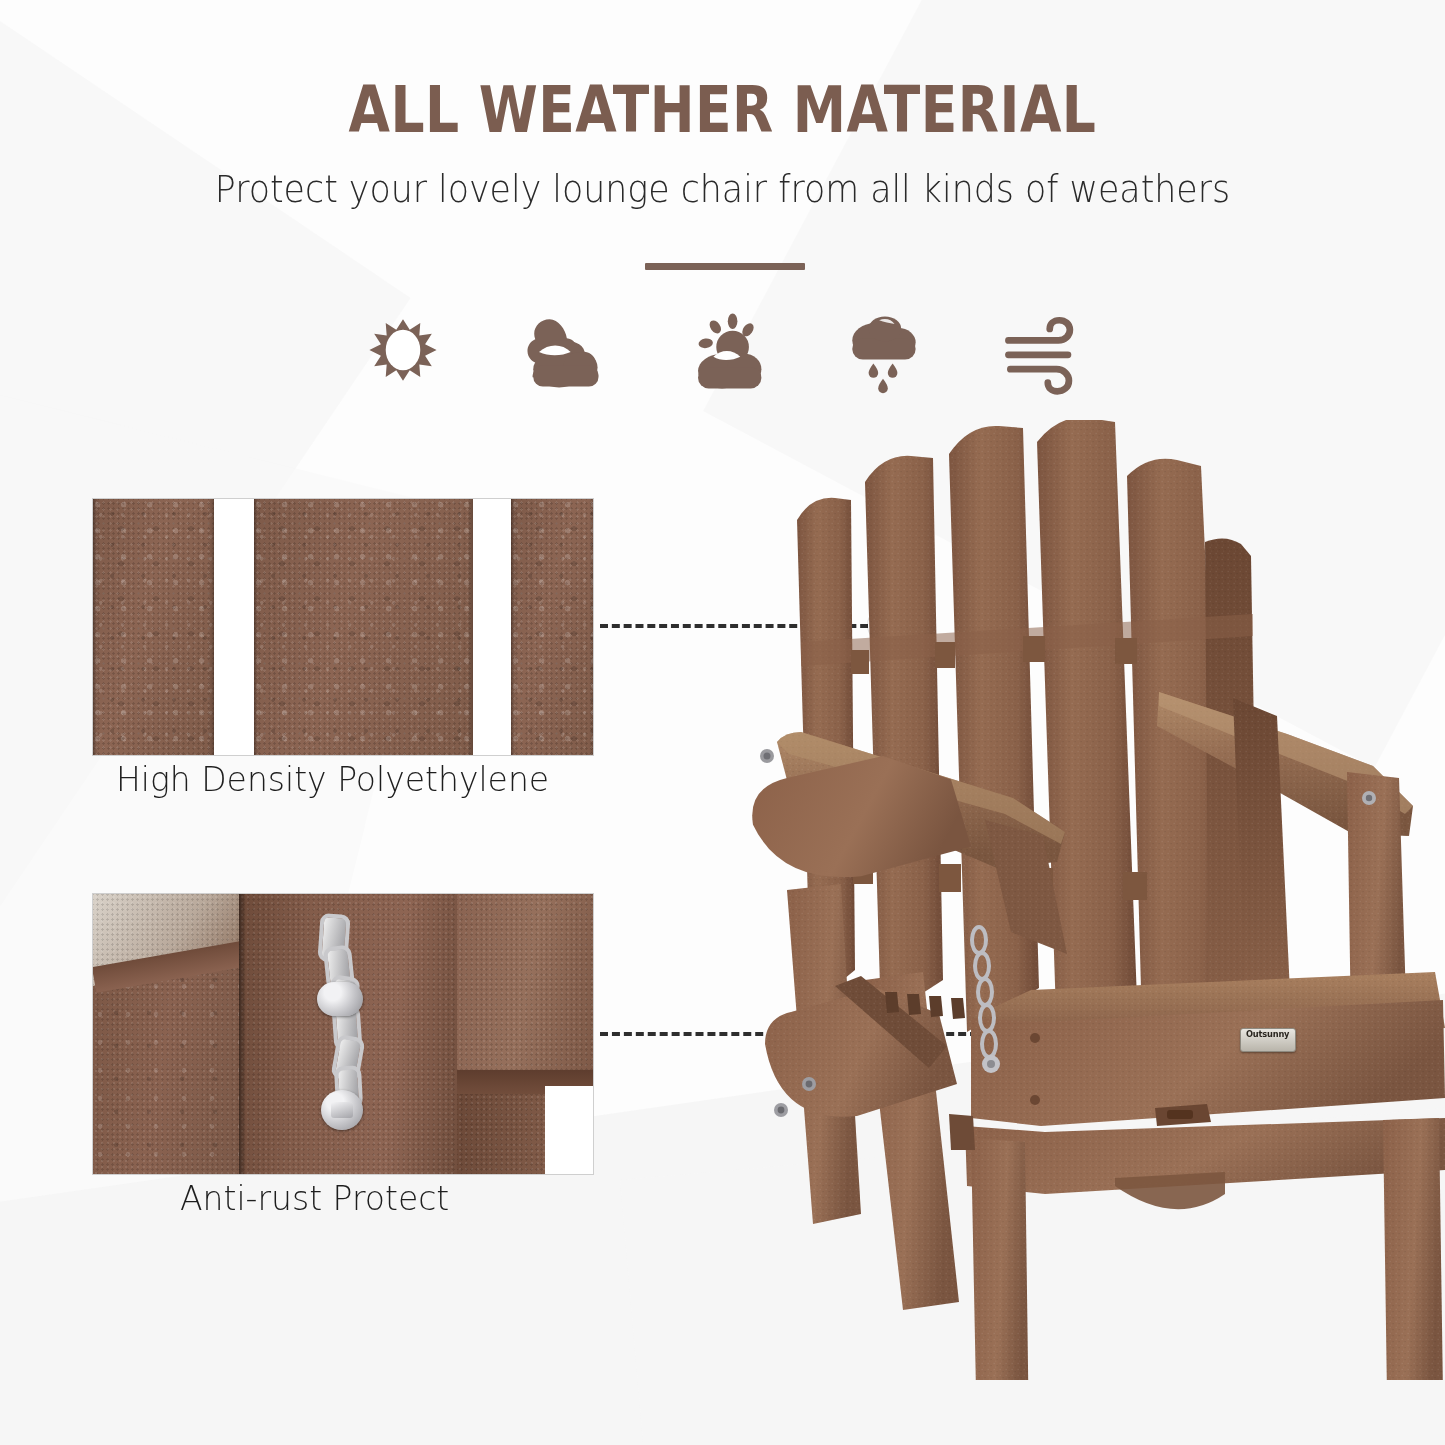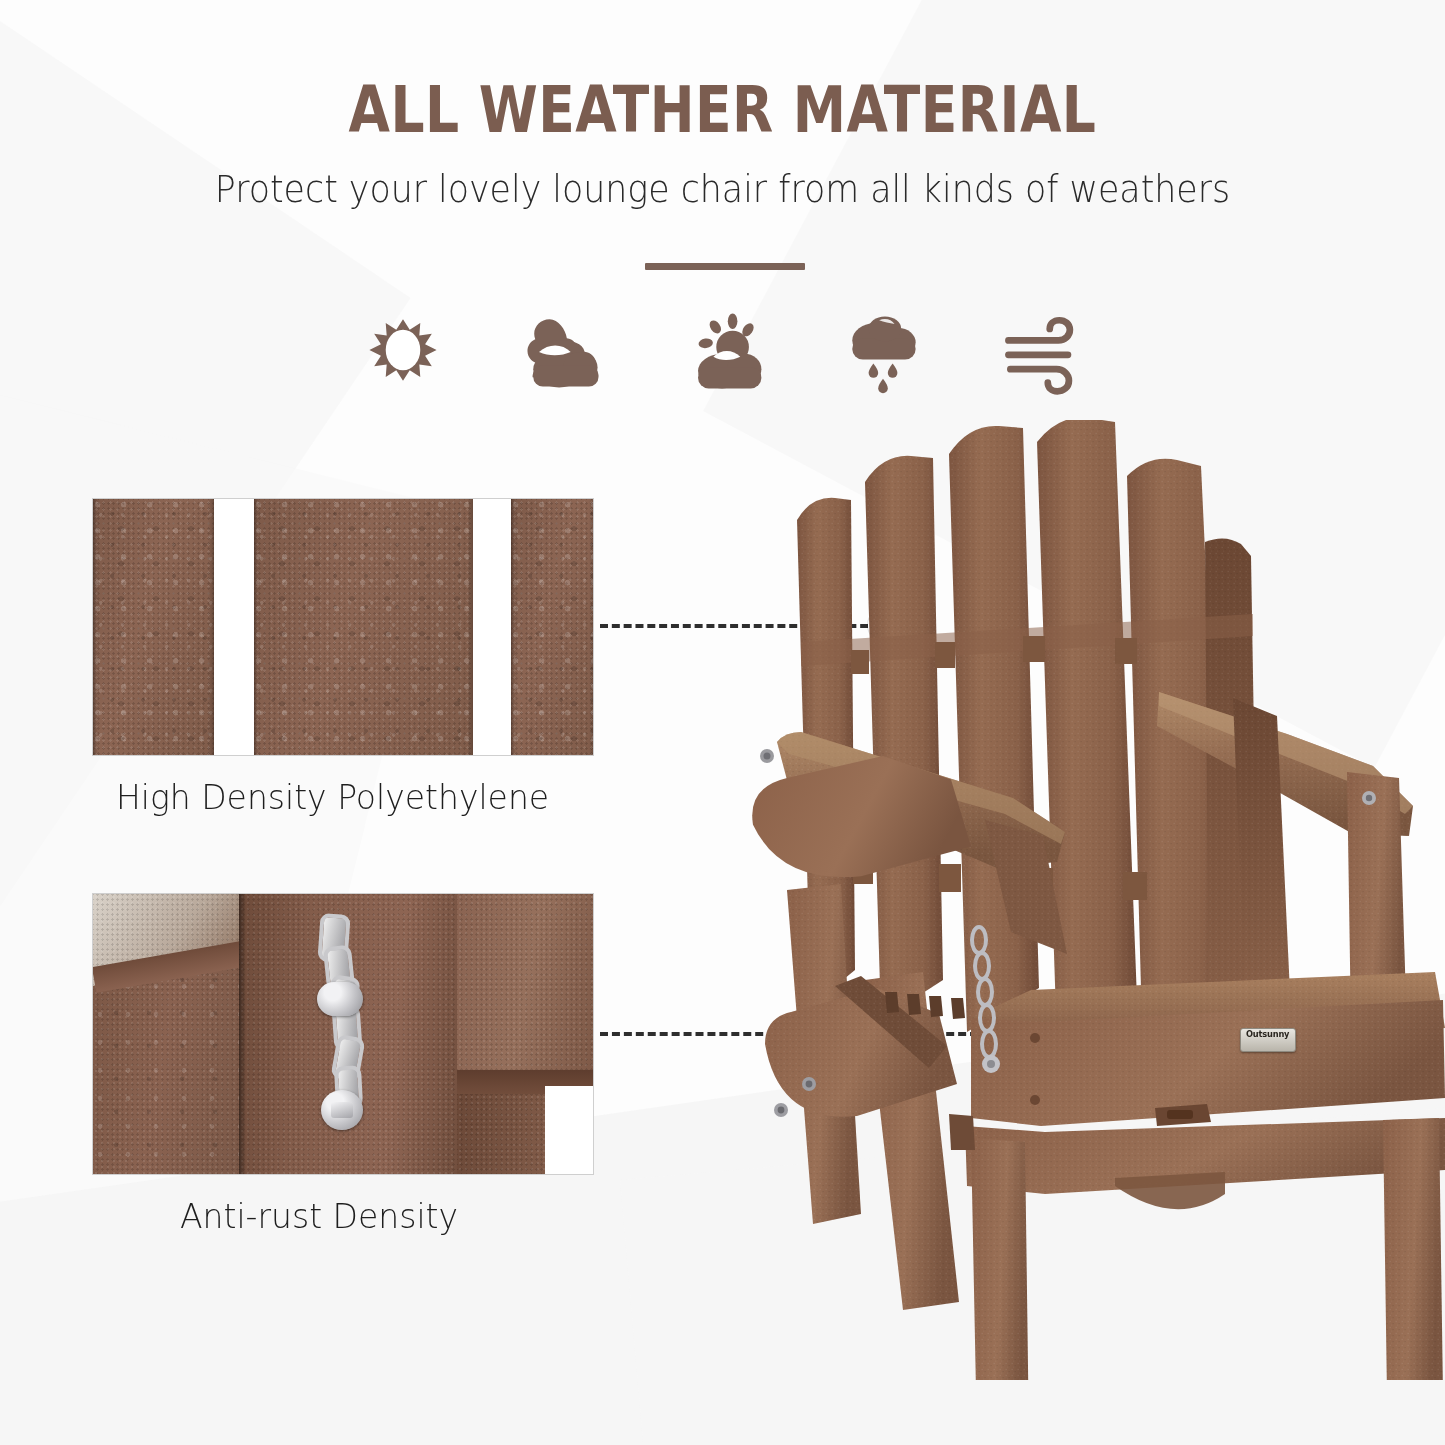--- a/index.html
+++ b/index.html
@@ -44,21 +44,21 @@
   
   .iconrow{position:absolute;left:0;top:300px;width:1445px;display:flex;
            justify-content:center;align-items:center;gap:60px;}
   .wicon{width:100px;height:100px;display:flex;align-items:center;justify-content:center;}
   .wicon svg{display:block;}
 
   
   .card{position:absolute;}
   .photo{position:relative;overflow:hidden;background:#8d6a58;
          border:1px solid #cfcfcf;box-sizing:border-box;}
-  .caption{margin-top:22px;font-size:33px;font-weight:300;color:#1e1e1e;
+  .caption{margin-top:4px;font-size:33px;font-weight:300;color:#1e1e1e;
            font-family:"DejaVu Sans","Liberation Sans",sans-serif;}
   #card-hdpe{left:92px;top:498px;}
   #card-hdpe .photo{width:502px;height:258px;}
   #card-hdpe .caption{padding-left:24px;}
   #card-hw{left:92px;top:893px;}
   #card-hw .photo{width:502px;height:282px;}
   #card-hw .caption{padding-left:88px;}
 
   
   .slat{position:absolute;top:0;height:100%;
@@ -247,21 +247,21 @@
       <div class="chain-link" style="left:232px;top:52px;width:20px;height:36px;transform:rotate(-6deg);"></div>
       <div class="chain-link" style="left:236px;top:82px;width:21px;height:34px;transform:rotate(8deg);"></div>
       <div class="chain-link" style="left:240px;top:112px;width:20px;height:36px;transform:rotate(-4deg);"></div>
       <div class="chain-link" style="left:241px;top:142px;width:20px;height:36px;transform:rotate(10deg);"></div>
       <div class="chain-link" style="left:242px;top:172px;width:19px;height:34px;transform:rotate(-3deg);"></div>
       <div class="bolt" style="left:224px;top:88px;width:46px;height:34px;border-radius:18px;"></div>
       <div class="bolt" style="left:228px;top:196px;width:42px;height:40px;"></div>
       <div style="position:absolute;left:238px;top:208px;width:22px;height:16px;border-radius:3px;
            background:linear-gradient(160deg,#f5f5f7,#a3a3a8);"></div>
     </div>
-    <div class="caption">Anti-rust Density</div>
+    <div class="caption">Anti-rust Protect</div>
   </div>
 
   <div class="dash" style="left:600px;top:624px;width:280px;"></div>
   <div class="dot" style="left:868px;top:608px;"></div>
 
   <div class="dash" style="left:600px;top:1032px;width:390px;"></div>
   <div class="dot" style="left:980px;top:1016px;"></div>
 
   <div id="chair">
     <svg viewBox="0 0 710 960">

